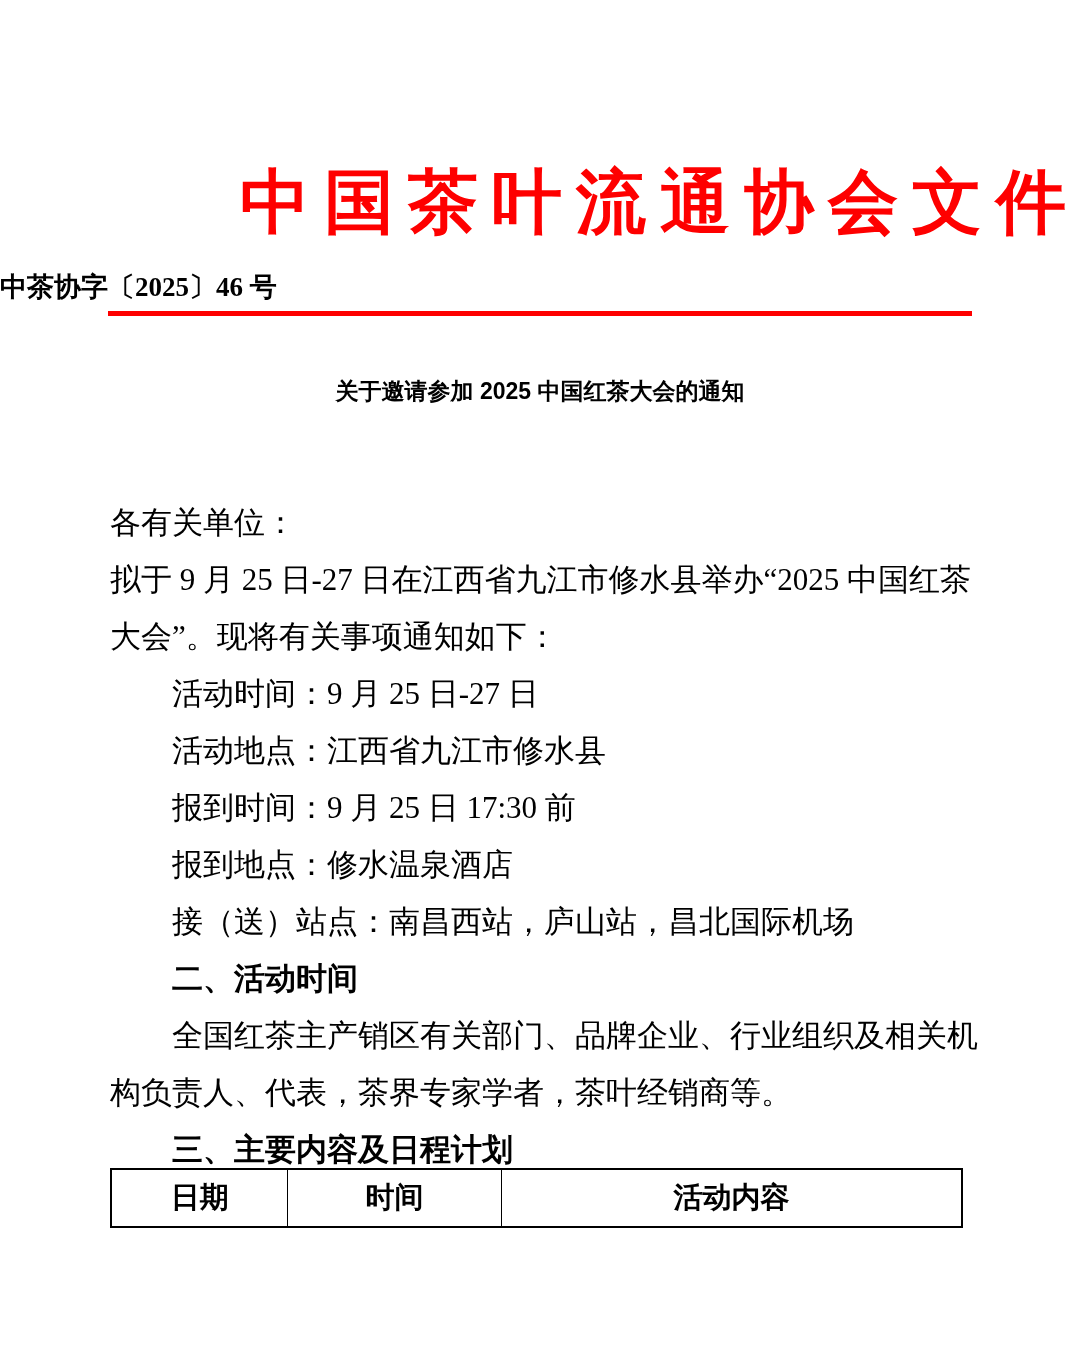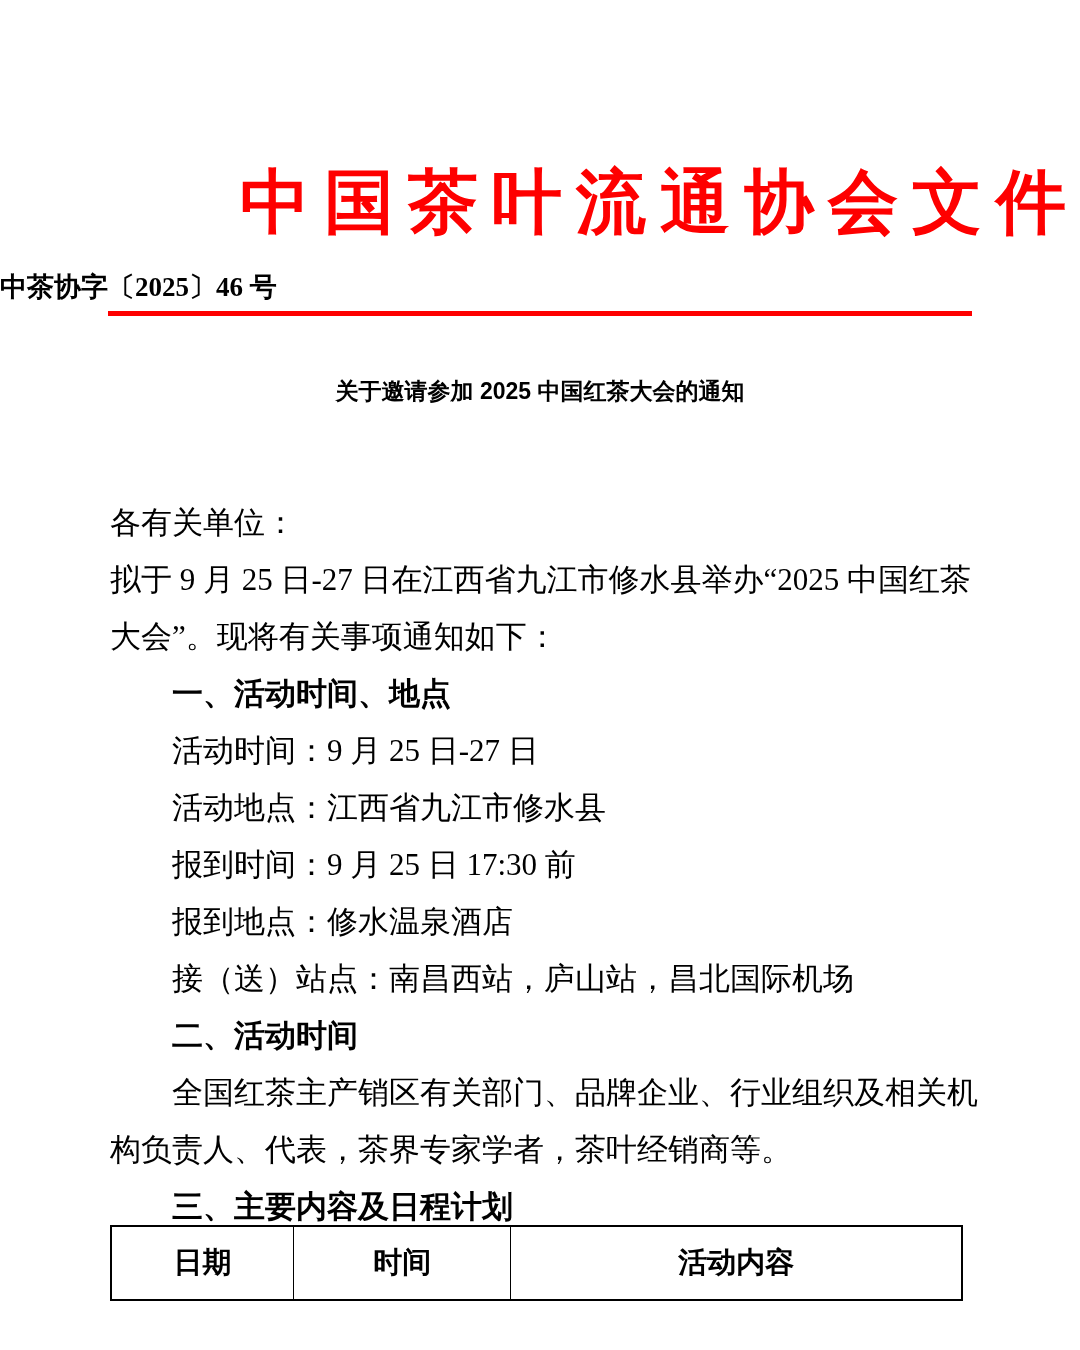--- a/index.html
+++ b/index.html
@@ -97,21 +97,21 @@
     table-layout: fixed;
   }
   .schedule th {
     border: 1px solid #000000;
     height: 56px;
     font-family: "Liberation Serif", serif;
     font-weight: bold;
     font-size: 29px;
     text-align: center;
     vertical-align: middle;
-    padding: 8px;
+    padding: 0;
     color: #000000;
   }
   .schedule {
     border: 2px solid #000000;
   }
   .schedule th:nth-child(1) { width: 20.7%; }
   .schedule th:nth-child(2) { width: 25.1%; }
   .schedule th:nth-child(3) { width: 54.2%; }
 </style>
 </head>
@@ -125,21 +125,20 @@
 
   <div class="red-rule"></div>
 
   <div class="doc-title">关于邀请参加 2025 中国红茶大会的通知</div>
 
   <div class="body-block">
 
     <div class="line">各有关单位：</div>
       <div class="line">拟于 9 月 25 日-27 日在江西省九江市修水县举办“2025 中国红茶</div>
       <div class="line">大会”。现将有关事项通知如下：</div>
-      <div class="line indent heading">一、活动时间、地点</div>
       <div class="line indent">活动时间：9 月 25 日-27 日</div>
       <div class="line indent">活动地点：江西省九江市修水县</div>
       <div class="line indent">报到时间：9 月 25 日 17:30 前</div>
       <div class="line indent">报到地点：修水温泉酒店</div>
       <div class="line indent">接（送）站点：南昌西站，庐山站，昌北国际机场</div>
       <div class="line indent heading">二、活动时间</div>
       <div class="line indent">全国红茶主产销区有关部门、品牌企业、行业组织及相关机</div>
       <div class="line">构负责人、代表，茶界专家学者，茶叶经销商等。</div>
       <div class="line indent heading">三、主要内容及日程计划</div>
       <table class="schedule">

